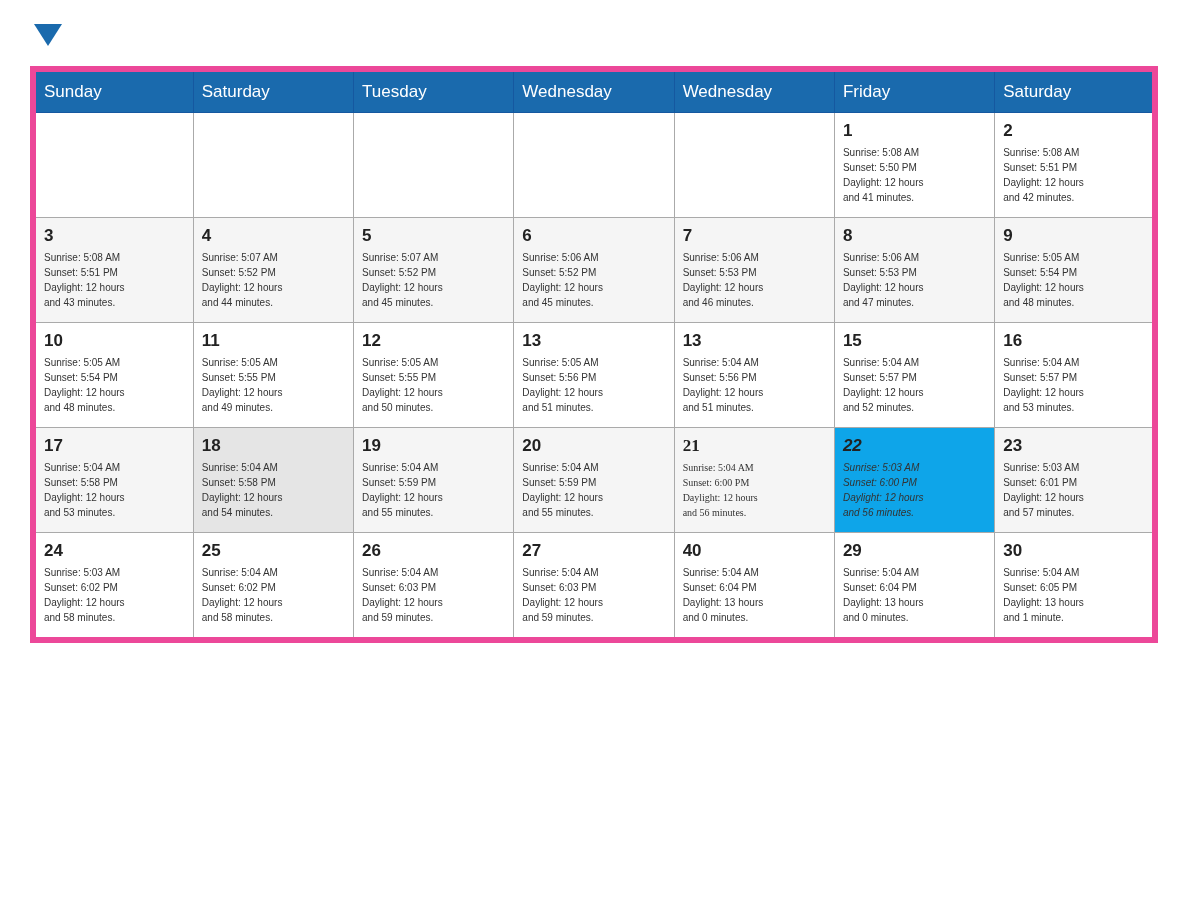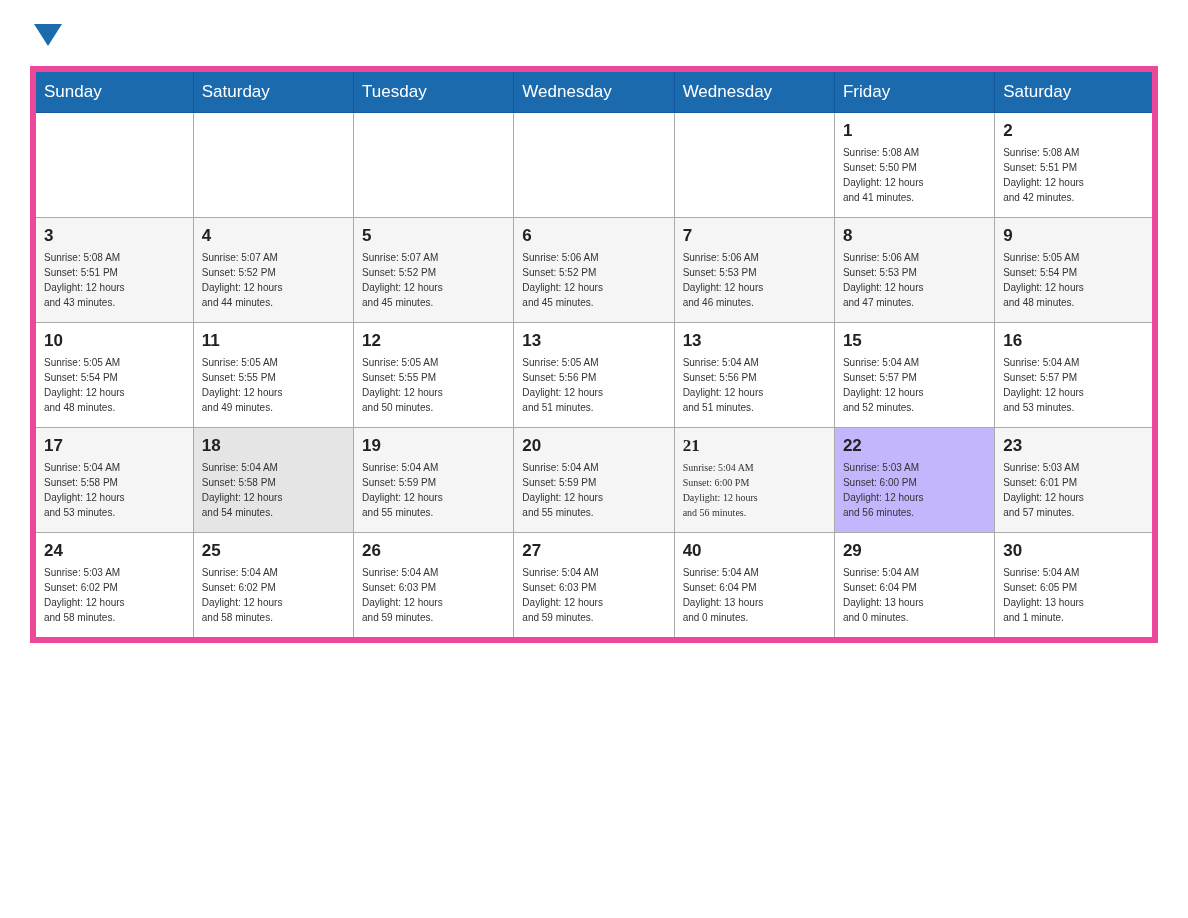--- a/index.html
+++ b/index.html
@@ -284,21 +284,21 @@
 Daylight: 12 hours
 and 55 minutes.</div>
         </td>
         <td style="background: rgb(245, 245, 245); font-family: Liberation Serif, serif;">
           <div class="day-number">21</div>
           <div class="day-info" style="white-space: pre-line;">Sunrise: 5:04 AM
 Sunset: 6:00 PM
 Daylight: 12 hours
 and 56 minutes.</div>
         </td>
-        <td style="background: #c4b5fd;">
+        <td style="background: #0ea5e9; font-style: italic;">
           <div class="day-number">22</div>
           <div class="day-info" style="white-space: pre-line;">Sunrise: 5:03 AM
 Sunset: 6:00 PM
 Daylight: 12 hours
 and 56 minutes.</div>
         </td>
         <td style="background: rgb(245, 245, 245);">
           <div class="day-number">23</div>
           <div class="day-info" style="white-space: pre-line;">Sunrise: 5:03 AM
 Sunset: 6:01 PM

